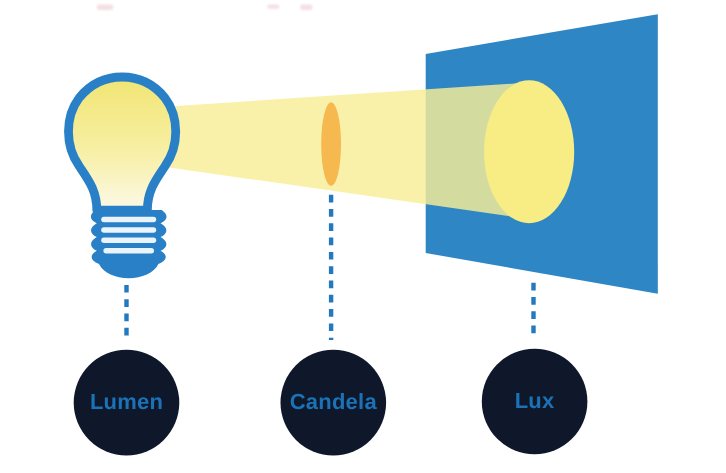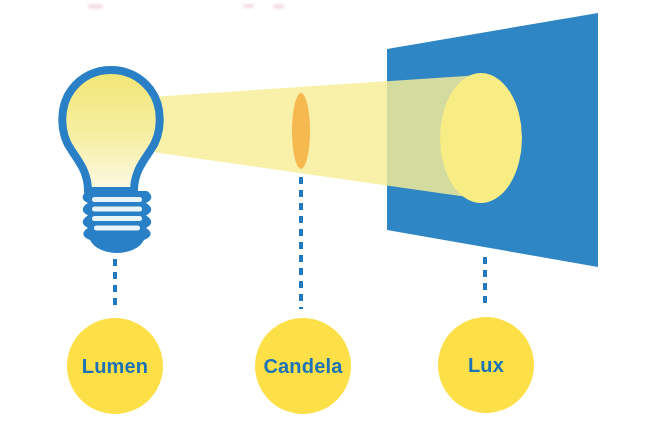--- a/index.html
+++ b/index.html
@@ -8,21 +8,21 @@
     width:660px;height:430px;
     background:#ffffff;
     overflow:hidden;
     font-family:"Liberation Sans", sans-serif;
   }
   .canvas svg{position:absolute;left:0;top:0;}
   .unit-circle{
     position:absolute;
     width:96px;height:96px;
     border-radius:50%;
-    background:#fde047;
+    background:#0f172a;
     display:flex;align-items:center;justify-content:center;
   }
   .unit-label{
     color:#1B72B6;
     font-size:20px;
     font-weight:700;
     letter-spacing:0.2px;
     user-select:none;
   }
   .art{

